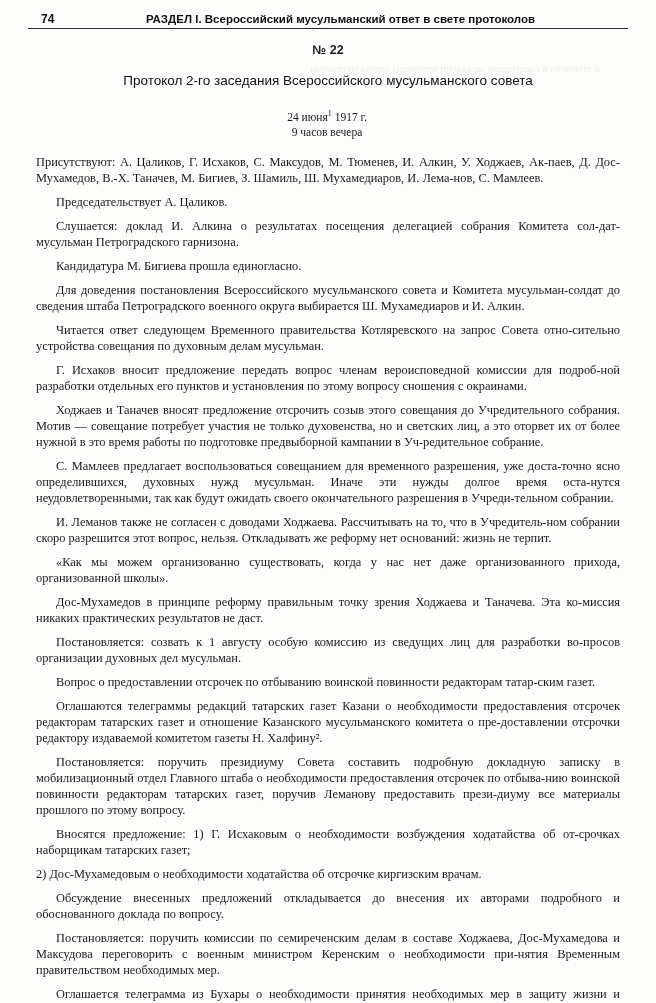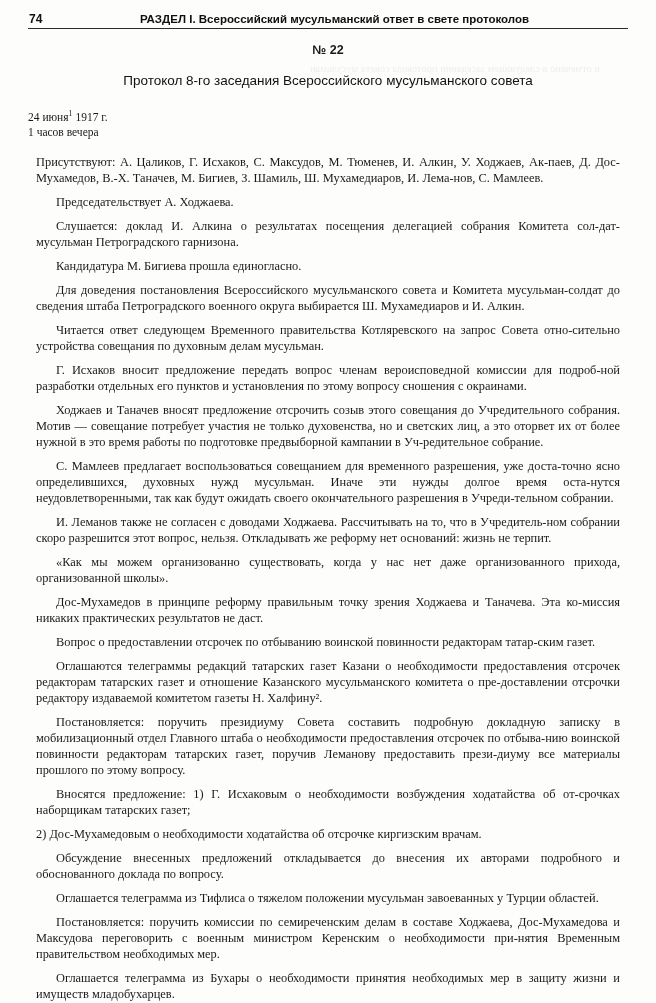--- a/index.html
+++ b/index.html
@@ -37,21 +37,21 @@
     pointer-events: none;
     white-space: pre-wrap;
   }
   .header {
     display: flex;
     align-items: baseline;
     font-family: "Liberation Sans", sans-serif;
     font-weight: bold;
     font-size: 11.5px;
     color: #101010;
-    margin: 0 0 2px 1px;
+    margin: 0 0 2px 13px;
   }
   .header .pageno {
     width: 42px;
     flex: 0 0 42px;
     font-size: 12px;
   }
   .header .htitle {
     flex: 1;
     text-align: center;
     padding-right: 30px;
@@ -68,21 +68,21 @@
     margin: 0 0 16px 0;
   }
   .doc-title {
     text-align: center;
     font-family: "Liberation Sans", sans-serif;
     font-size: 13.5px;
     margin: 0 0 18px 0;
     color: #111;
   }
   .dateline {
-    text-align: left;
+    text-align: center;
     font-size: 11.5px;
     line-height: 15px;
     margin: 0 2px 14px 0;
   }
   .dateline sup { font-size: 8px; }
   .body-text p {
     margin: 8px;
     font-size: 12.4px;
     line-height: 16.0px;
     text-align: justify;
@@ -100,44 +100,44 @@
 
   <div class="ghost">и отмечено в следующем заседании протокола совета мусульман</div>
 
   <div class="header">
     <div class="pageno">74</div>
     <div class="htitle">РАЗДЕЛ I. Всероссийский мусульманский ответ в свете протоколов</div>
   </div>
   <div class="rule"></div>
 
   <div class="doc-num">№ 22</div>
-  <div class="doc-title">Протокол 8-го заседания Всероссийского мусульманского совета</div>
+  <div class="doc-title">Протокол 2-го заседания Всероссийского мусульманского совета</div>
 
   <div class="dateline">
     <div><span>24 июня</span><sup>1</sup><span> 1917 г.</span></div>
-    <div>1 часов вечера</div>
+    <div>9 часов вечера</div>
   </div>
 
   <div class="body-text">
     <p class="noindent">Присутствуют: А. Цаликов, Г. Исхаков, С. Максудов, М. Тюменев, И. Алкин, У. Ходжаев, Ак-паев, Д. Дос-Мухамедов, В.-Х. Таначев, М. Бигиев, З. Шамиль, Ш. Мухамедиаров, И. Лема-нов, С. Мамлеев.</p>
-    <p>Председательствует А. Ходжаева.</p>
+    <p>Председательствует А. Цаликов.</p>
     <p>Слушается: доклад И. Алкина о результатах посещения делегацией собрания Комитета сол-дат-мусульман Петроградского гарнизона.</p>
     <p>Кандидатура М. Бигиева прошла единогласно.</p>
     <p>Для доведения постановления Всероссийского мусульманского совета и Комитета мусульман-солдат до сведения штаба Петроградского военного округа выбирается Ш. Мухамедиаров и И. Алкин.</p>
     <p>Читается ответ следующем Временного правительства Котляревского на запрос Совета отно-сительно устройства совещания по духовным делам мусульман.</p>
     <p>Г. Исхаков вносит предложение передать вопрос членам вероисповедной комиссии для подроб-ной разработки отдельных его пунктов и установления по этому вопросу сношения с окраинами.</p>
     <p>Ходжаев и Таначев вносят предложение отсрочить созыв этого совещания до Учредительного собрания. Мотив — совещание потребует участия не только духовенства, но и светских лиц, а это оторвет их от более нужной в это время работы по подготовке предвыборной кампании в Уч-редительное собрание.</p>
     <p>С. Мамлеев предлагает воспользоваться совещанием для временного разрешения, уже доста-точно ясно определившихся, духовных нужд мусульман. Иначе эти нужды долгое время оста-нутся неудовлетворенными, так как будут ожидать своего окончательного разрешения в Учреди-тельном собрании.</p>
     <p>И. Леманов также не согласен с доводами Ходжаева. Рассчитывать на то, что в Учредитель-ном собрании скоро разрешится этот вопрос, нельзя. Откладывать же реформу нет оснований: жизнь не терпит.</p>
     <p>«Как мы можем организованно существовать, когда у нас нет даже организованного прихода, организованной школы».</p>
     <p>Дос-Мухамедов в принципе реформу правильным точку зрения Ходжаева и Таначева. Эта ко-миссия никаких практических результатов не даст.</p>
+    <p>Постановляется: созвать к 1 августу особую комиссию из сведущих лиц для разработки во-просов организации духовных дел мусульман.</p>
     <p>Вопрос о предоставлении отсрочек по отбыванию воинской повинности редакторам татар-ским газет.</p>
     <p>Оглашаются телеграммы редакций татарских газет Казани о необходимости предоставления отсрочек редакторам татарских газет и отношение Казанского мусульманского комитета о пре-доставлении отсрочки редактору издаваемой комитетом газеты Н. Халфину².</p>
     <p>Постановляется: поручить президиуму Совета составить подробную докладную записку в мобилизационный отдел Главного штаба о необходимости предоставления отсрочек по отбыва-нию воинской повинности редакторам татарских газет, поручив Леманову предоставить прези-диуму все материалы прошлого по этому вопросу.</p>
     <p>Вносятся предложение: 1) Г. Исхаковым о необходимости возбуждения ходатайства об от-срочках наборщикам татарских газет;</p>
     <p class="noindent">2) Дос-Мухамедовым о необходимости ходатайства об отсрочке киргизским врачам.</p>
     <p>Обсуждение внесенных предложений откладывается до внесения их авторами подробного и обоснованного доклада по вопросу.</p>
-    <p>Оглашается телеграмма из Тифлиса о тяжелом положении мусульман завоеванных у Турции областей.</p>
     <p>Постановляется: поручить комиссии по семиреченским делам в составе Ходжаева, Дос-Мухамедова и Максудова переговорить с военным министром Керенским о необходимости при-нятия Временным правительством необходимых мер.</p>
     <p>Оглашается телеграмма из Бухары о необходимости принятия необходимых мер в защиту жизни и имуществ младобухарцев.</p>
   </div>
 
 </div>
 
 </body></html>

